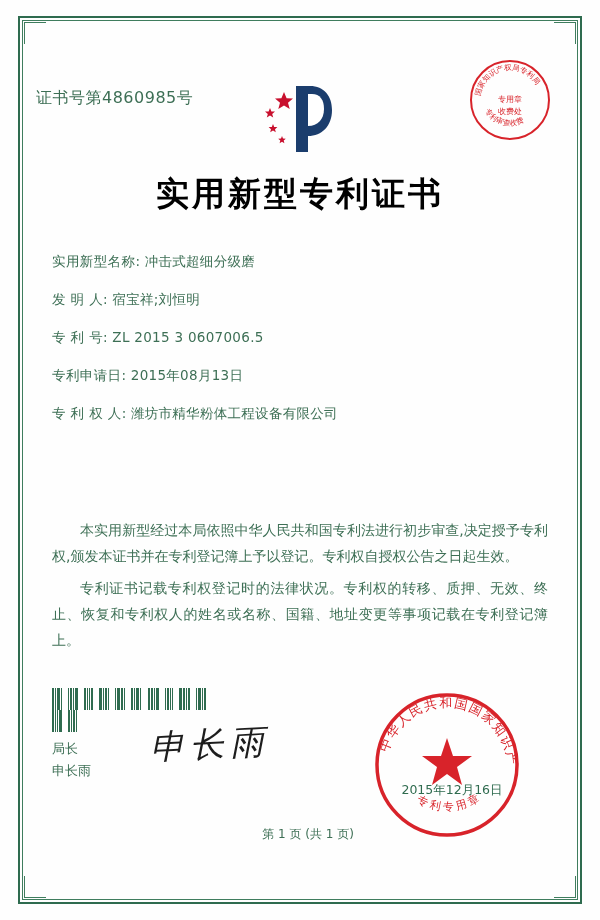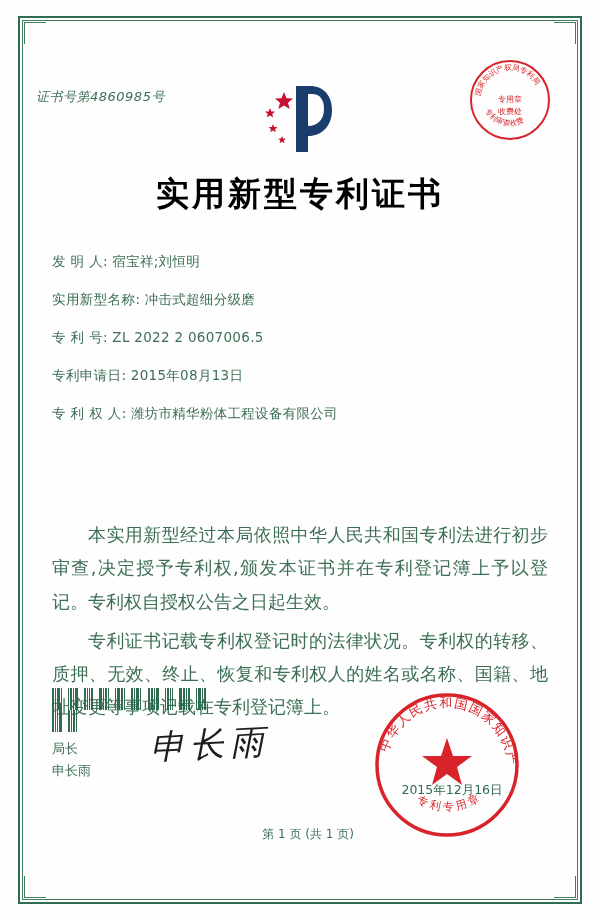--- a/index.html
+++ b/index.html
@@ -48,24 +48,23 @@
   }
   .corner.tl { left: 24px; top: 22px; border-right: none; border-bottom: none; }
   .corner.tr { left: 554px; top: 22px; border-left: none; border-bottom: none; }
   .corner.bl { left: 24px; top: 876px; border-right: none; border-top: none; }
   .corner.br { left: 554px; top: 876px; border-left: none; border-top: none; }
 
   .cert-no {
     position: absolute;
     left: 36px;
     top: 88px;
-    font-size: 13px;
+    font-size: 16px;
     color: #3d6f55;
     letter-spacing: 0.5px;
-    font-style: italic;
   }
 
   
   .logo {
     position: absolute;
     left: 262px;
     top: 78px;
     width: 80px;
     height: 82px;
   }
@@ -108,21 +107,21 @@
   }
   .field-label { letter-spacing: 0.4px; }
   .field-value { letter-spacing: 0.3px; }
 
   .paragraphs {
     position: absolute;
     left: 52px;
     top: 518px;
     width: 496px;
     color: #3d6f55;
-    font-size: 18px;
+    font-size: 14px;
     line-height: 1.85;
     text-align: justify;
   }
   .paragraphs p {
     margin: 0 0 6px 0;
     text-indent: 2em;
   }
 
   
   .barcode {
@@ -228,30 +227,30 @@
       <text font-size="7.5" fill="#d8232a" font-family="DejaVu Sans, sans-serif">
         <textPath href="#botArc" startOffset="10%">专利审查收费</textPath>
       </text>
     </svg>
   </div>
 
   <div class="doc-title">实用新型专利证书</div>
 
   <div class="fields">
     <div class="field-row">
+      <span class="field-label">实用新型名称:</span>
+      <span class="field-value">冲击式超细分级磨</span>
+    </div>
+    <div class="field-row">
       <span class="field-label">发 明 人:</span>
       <span class="field-value">宿宝祥;刘恒明</span>
     </div>
     <div class="field-row">
-      <span class="field-label">实用新型名称:</span>
-      <span class="field-value">冲击式超细分级磨</span>
-    </div>
-    <div class="field-row">
       <span class="field-label">专 利 号:</span>
-      <span class="field-value">ZL 2022 2 0607006.5</span>
+      <span class="field-value">ZL 2015 3 0607006.5</span>
     </div>
     <div class="field-row">
       <span class="field-label">专利申请日:</span>
       <span class="field-value">2015年08月13日</span>
     </div>
     <div class="field-row">
       <span class="field-label">专 利 权 人:</span>
       <span class="field-value">潍坊市精华粉体工程设备有限公司</span>
     </div>
   </div>

